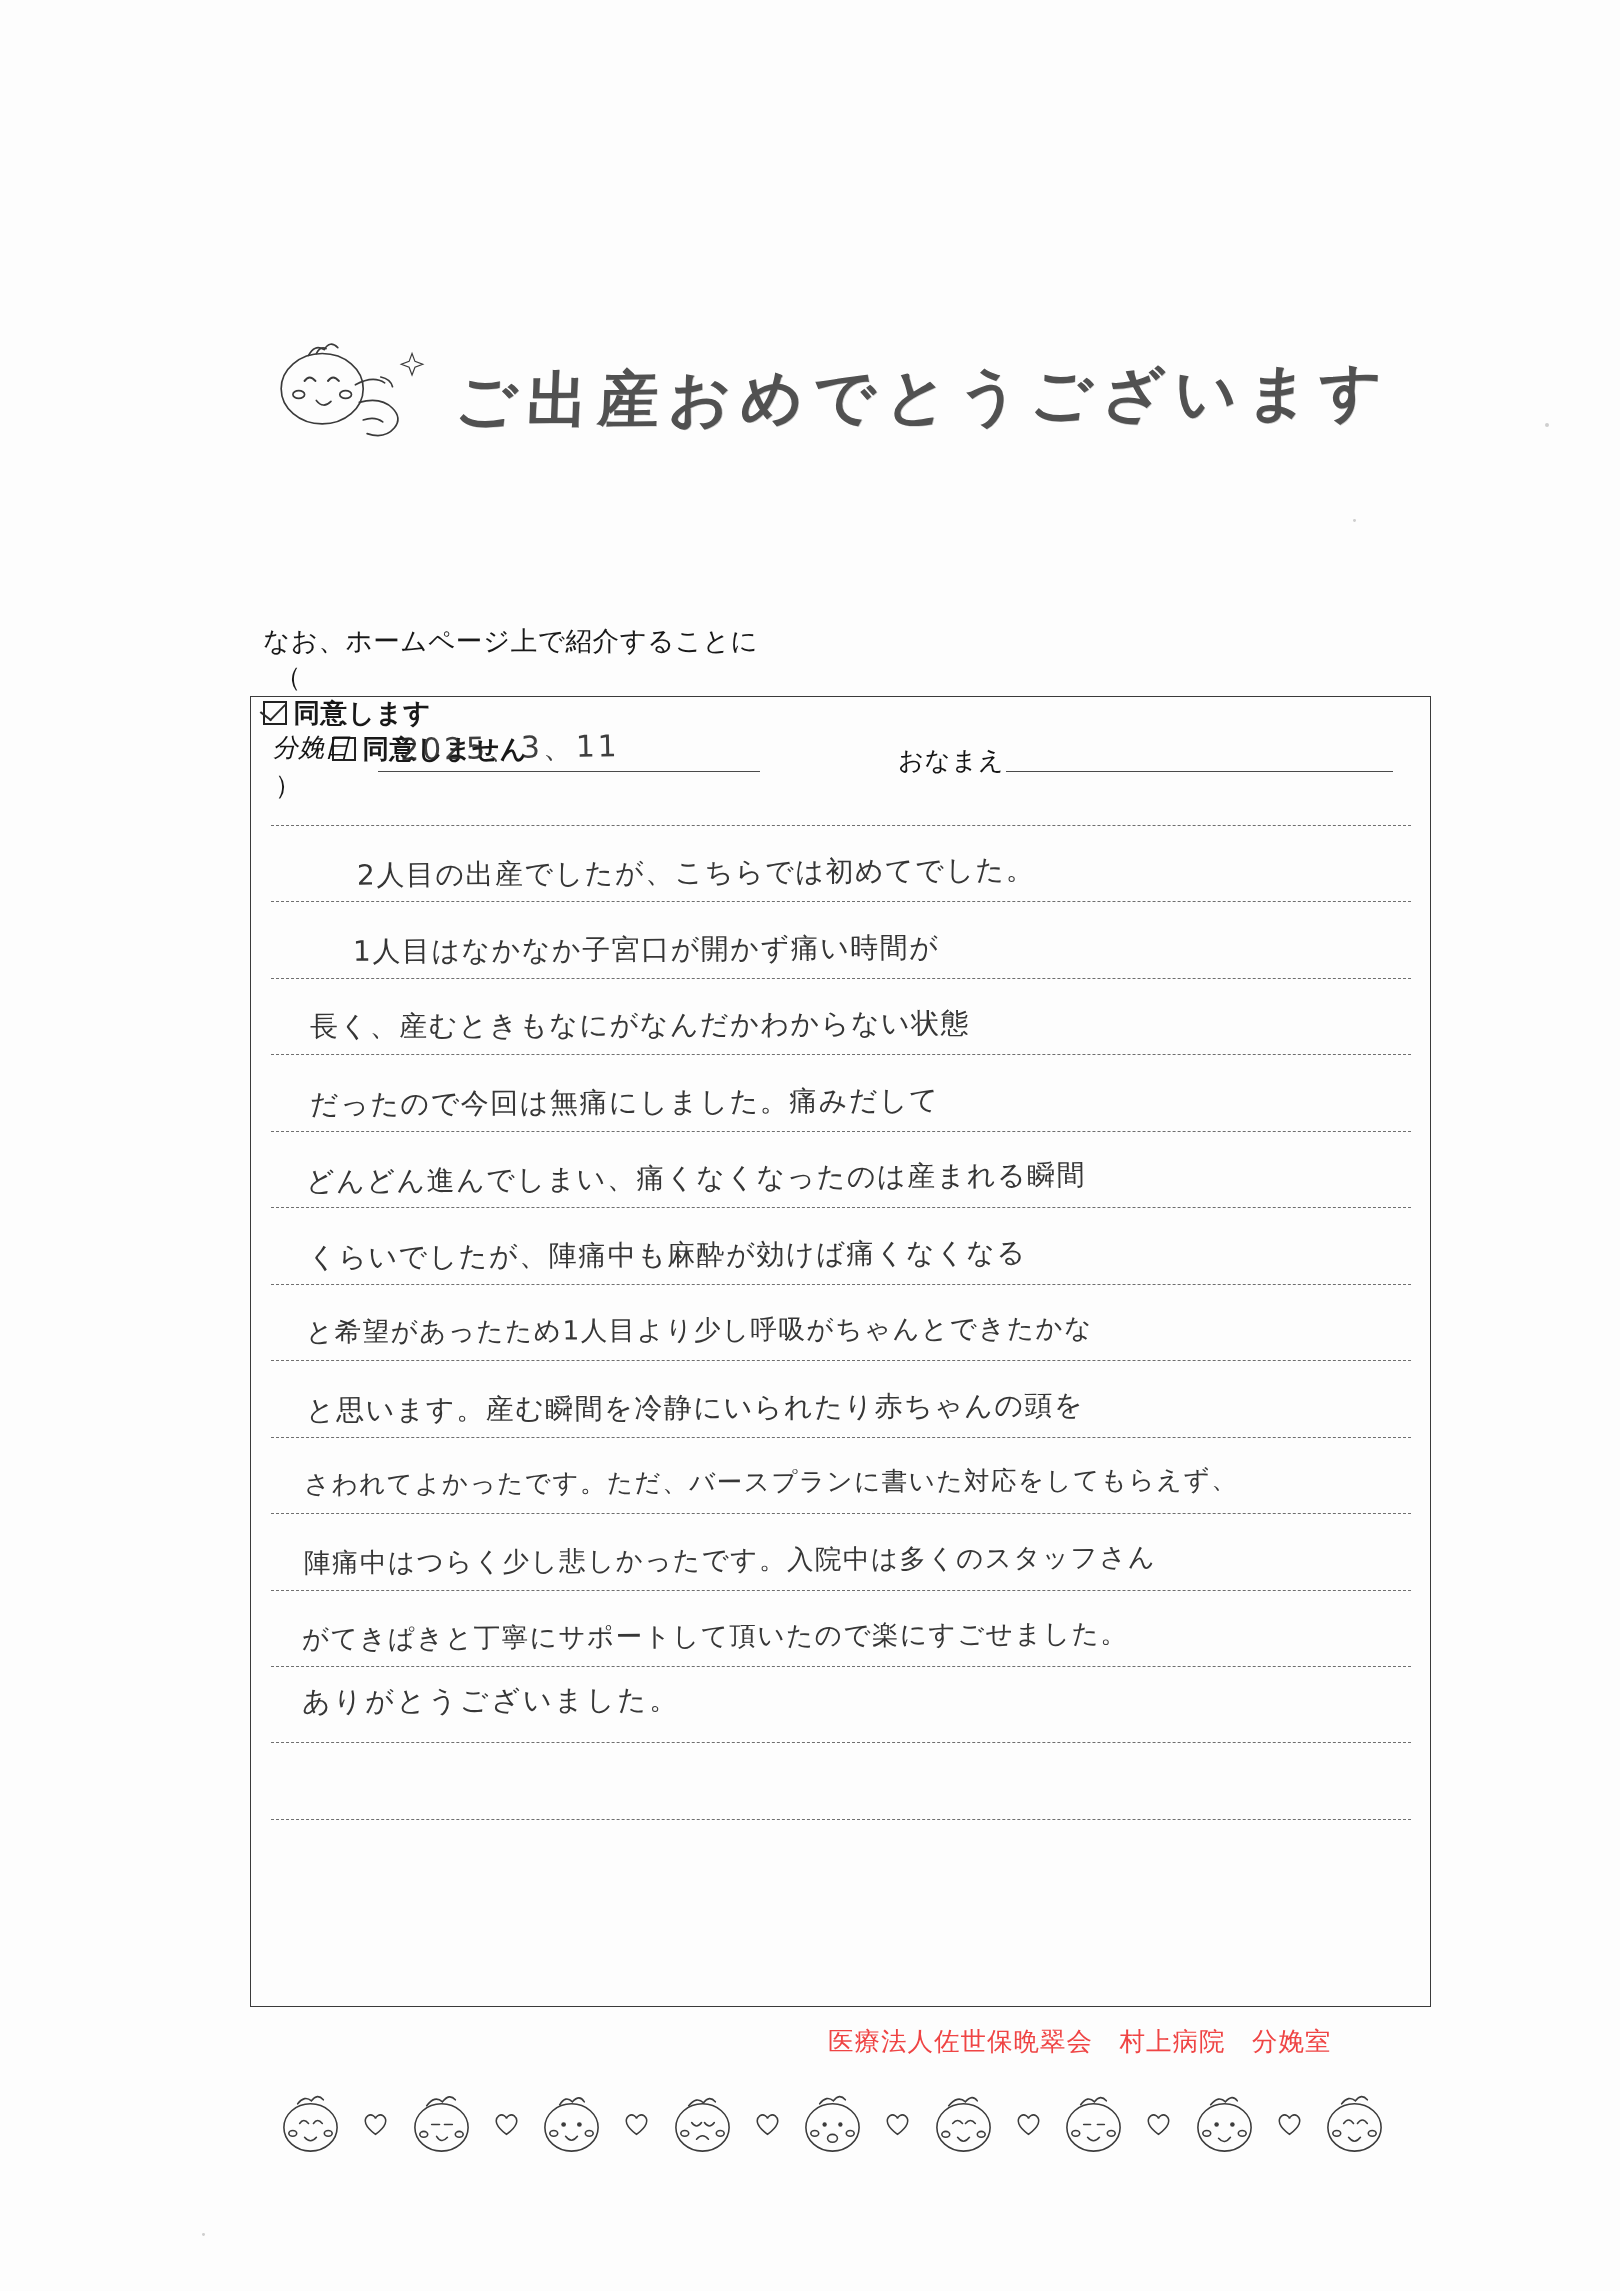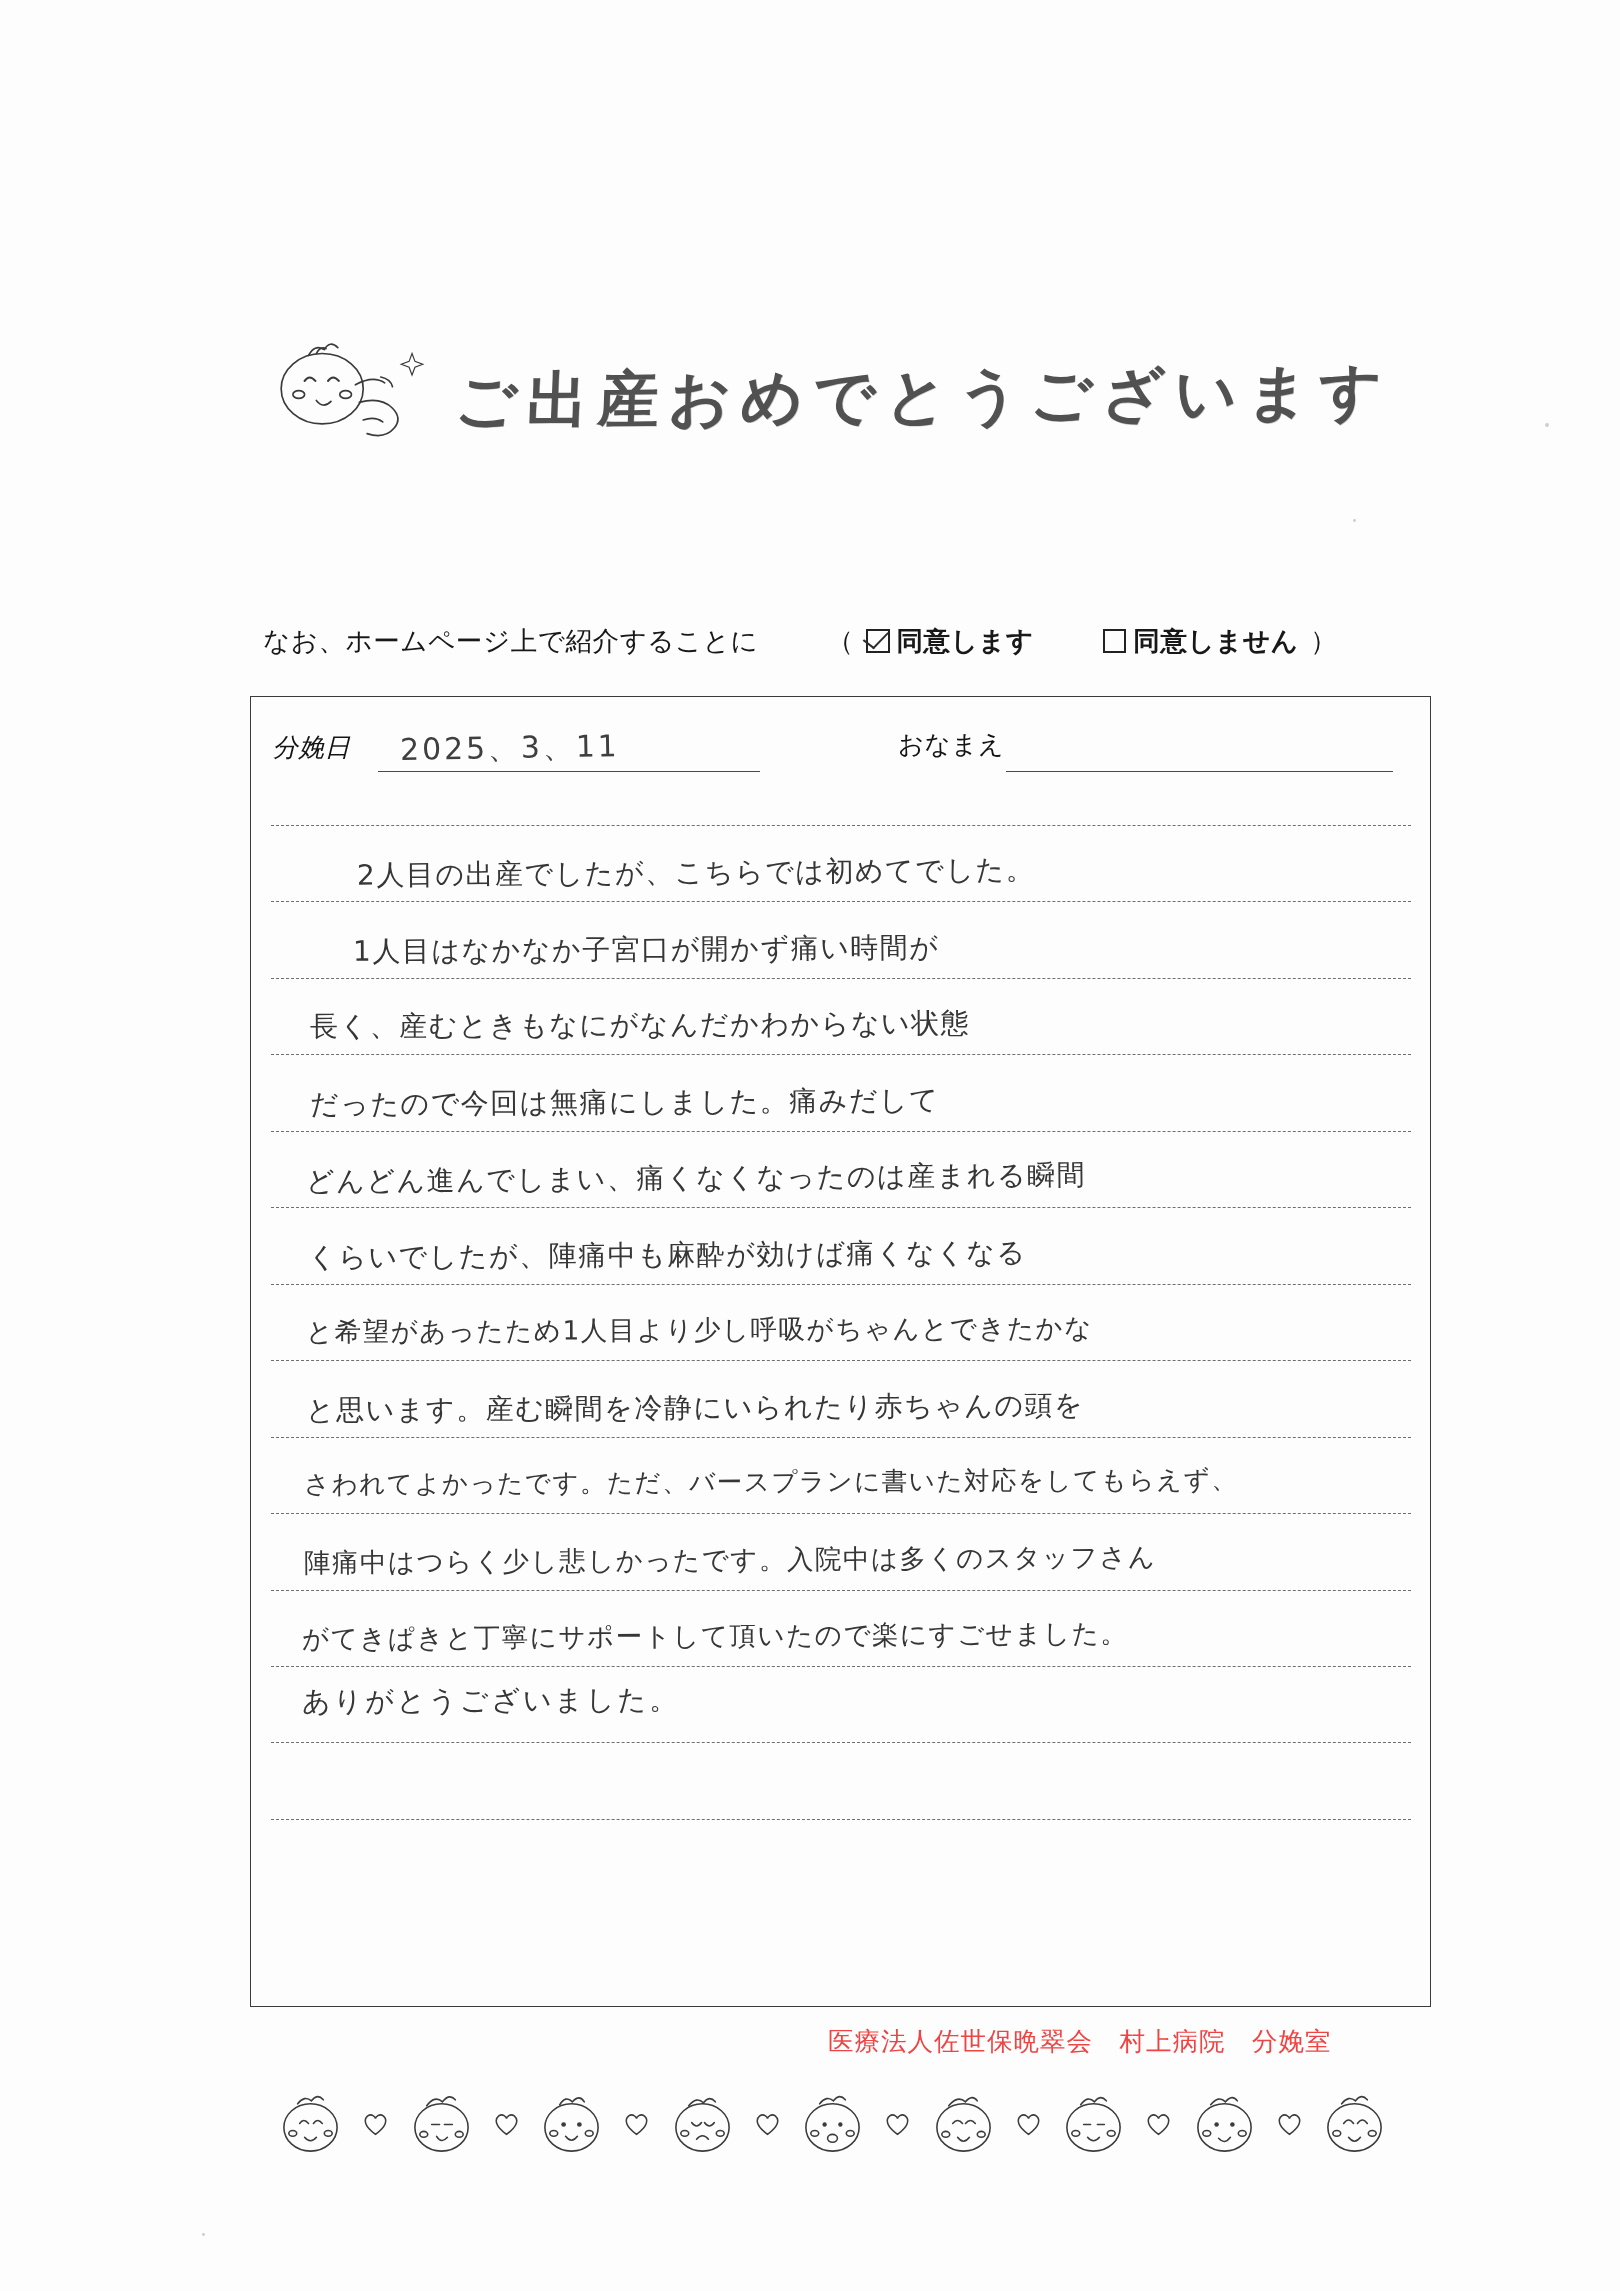--- a/index.html
+++ b/index.html
@@ -65,21 +65,22 @@
 
   .consent-line {
     position: absolute;
     left: 263px;
     top: 623px;
     font-size: 26.5px;
     letter-spacing: 0.6px;
     color: #181818;
     white-space: nowrap;
     display: flex;
-    align-items: flex-end;
+    align-items: flex-start;
+    flex-direction: column;
   }
   .consent-line .lead { margin-right: 57px; }
   .consent-line .paren { margin: 0 11.8px; }
   .chk {
     display: inline-block;
     width: 19.6px; height: 19.6px;
     border: 2px solid #222;
     margin-right: 6.9px;
     position: relative;
     vertical-align: -2px;
@@ -113,21 +114,21 @@
     width: 100%;
     height: 110px;
   }
   .meta-label {
     position: absolute;
     font-size: 25.5px;
     color: #141414;
     letter-spacing: 0.5px;
   }
   .lbl-date { left: 21.6px; top: 33px; font-style: italic; }
-  .lbl-name { left: 647px; top: 30px; }
+  .lbl-name { left: 647px; top: 46px; }
 
   .meta-rule {
     position: absolute;
     border-bottom: 1.4px solid #4a4a4a;
     height: 0;
   }
   .rule-date { left: 127px; top: 74px; width: 382px; }
   .rule-name { left: 755px; top: 74px; width: 387px; }
 
   .hand-date {

